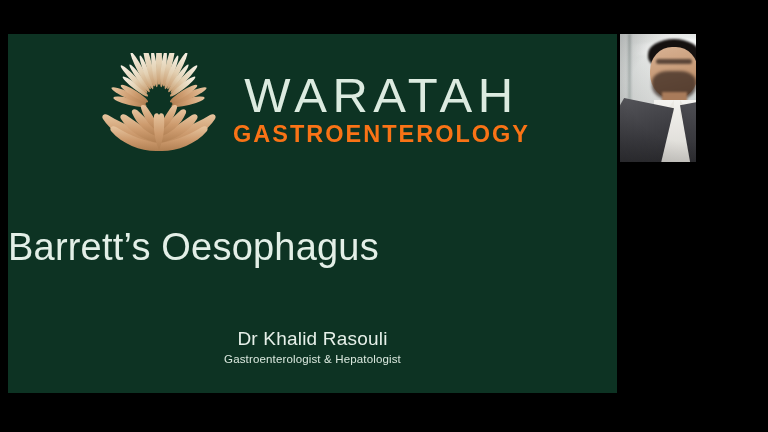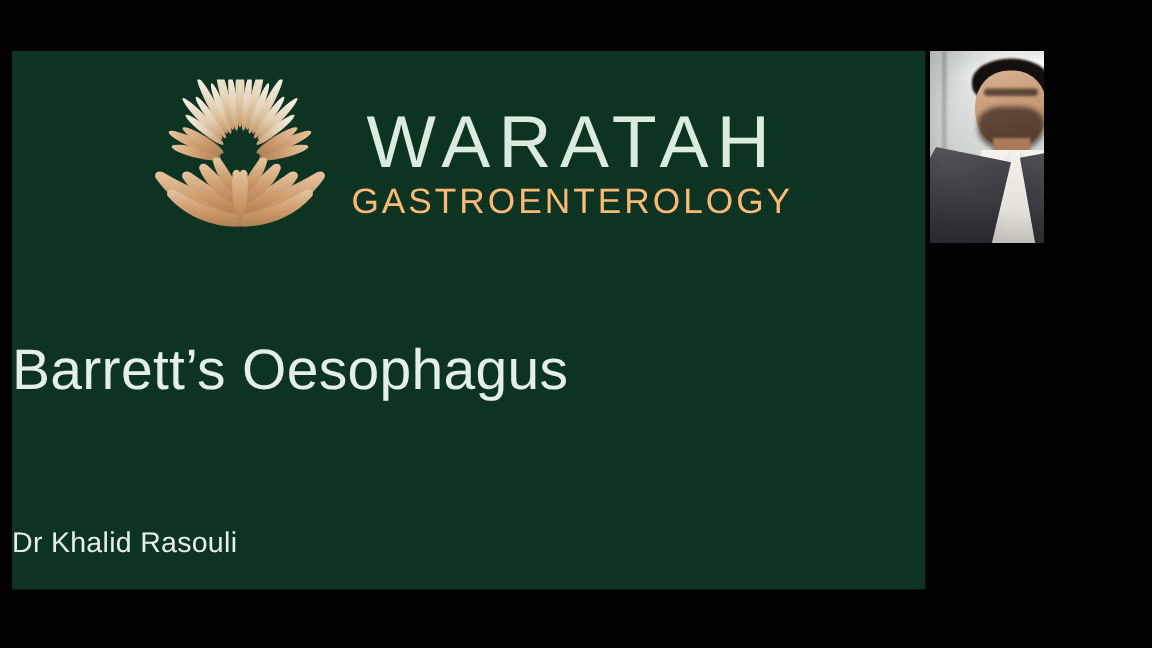--- a/index.html
+++ b/index.html
@@ -67,24 +67,24 @@
     color: #dcebe0;
     font-size: 49px;
     line-height: 0.98;
     font-weight: 300;
     letter-spacing: 5.5px;
     white-space: nowrap;
     font-family: "Liberation Sans", sans-serif;
     -webkit-font-smoothing: antialiased;
   }
   #brand-sub {
-    color: #fdba74;
+    color: #f97316;
     font-size: 23.5px;
     line-height: 1.05;
-    font-weight: 400;
+    font-weight: 700;
     letter-spacing: 2.0px;
     white-space: nowrap;
     margin-top: 3px;
     font-family: "Liberation Sans", sans-serif;
   }
 
   
   #slide-title {
     position: absolute;
     left: 0;
@@ -94,22 +94,23 @@
     font-size: 38px;
     font-weight: 400;
     letter-spacing: 0.2px;
     font-family: "Liberation Sans", sans-serif;
   }
 
   
   #presenter-block {
     position: absolute;
     left: 0;
-    top: 316px;
+    top: 292px;
     width: 609px;
+    text-align: center;
   }
   #presenter-name {
     color: #e6f0e9;
     font-size: 19px;
     font-weight: 400;
     letter-spacing: 0.2px;
     line-height: 1.32;
   }
   .credential-line {
     color: #dbe9df;
@@ -440,20 +441,21 @@
       <div id="logo-wordmark">
         <div id="brand-main">WARATAH</div>
         <div id="brand-sub">GASTROENTEROLOGY</div>
       </div>
     </div>
 
     <div id="slide-title">Barrett’s Oesophagus</div>
 
     <div id="presenter-block">
       <div id="presenter-name">Dr Khalid Rasouli</div>
+      <div class="credential-line">Gastroenterologist &amp; Hepatologist</div>
 
     </div>
 
   </div>
 
   <div id="webcam-overlay">
     <div id="webcam-scene">
       <div id="cam-wall-seam"></div>
       <div id="cam-ceiling-light"></div>
       <div id="cam-counter"></div>

